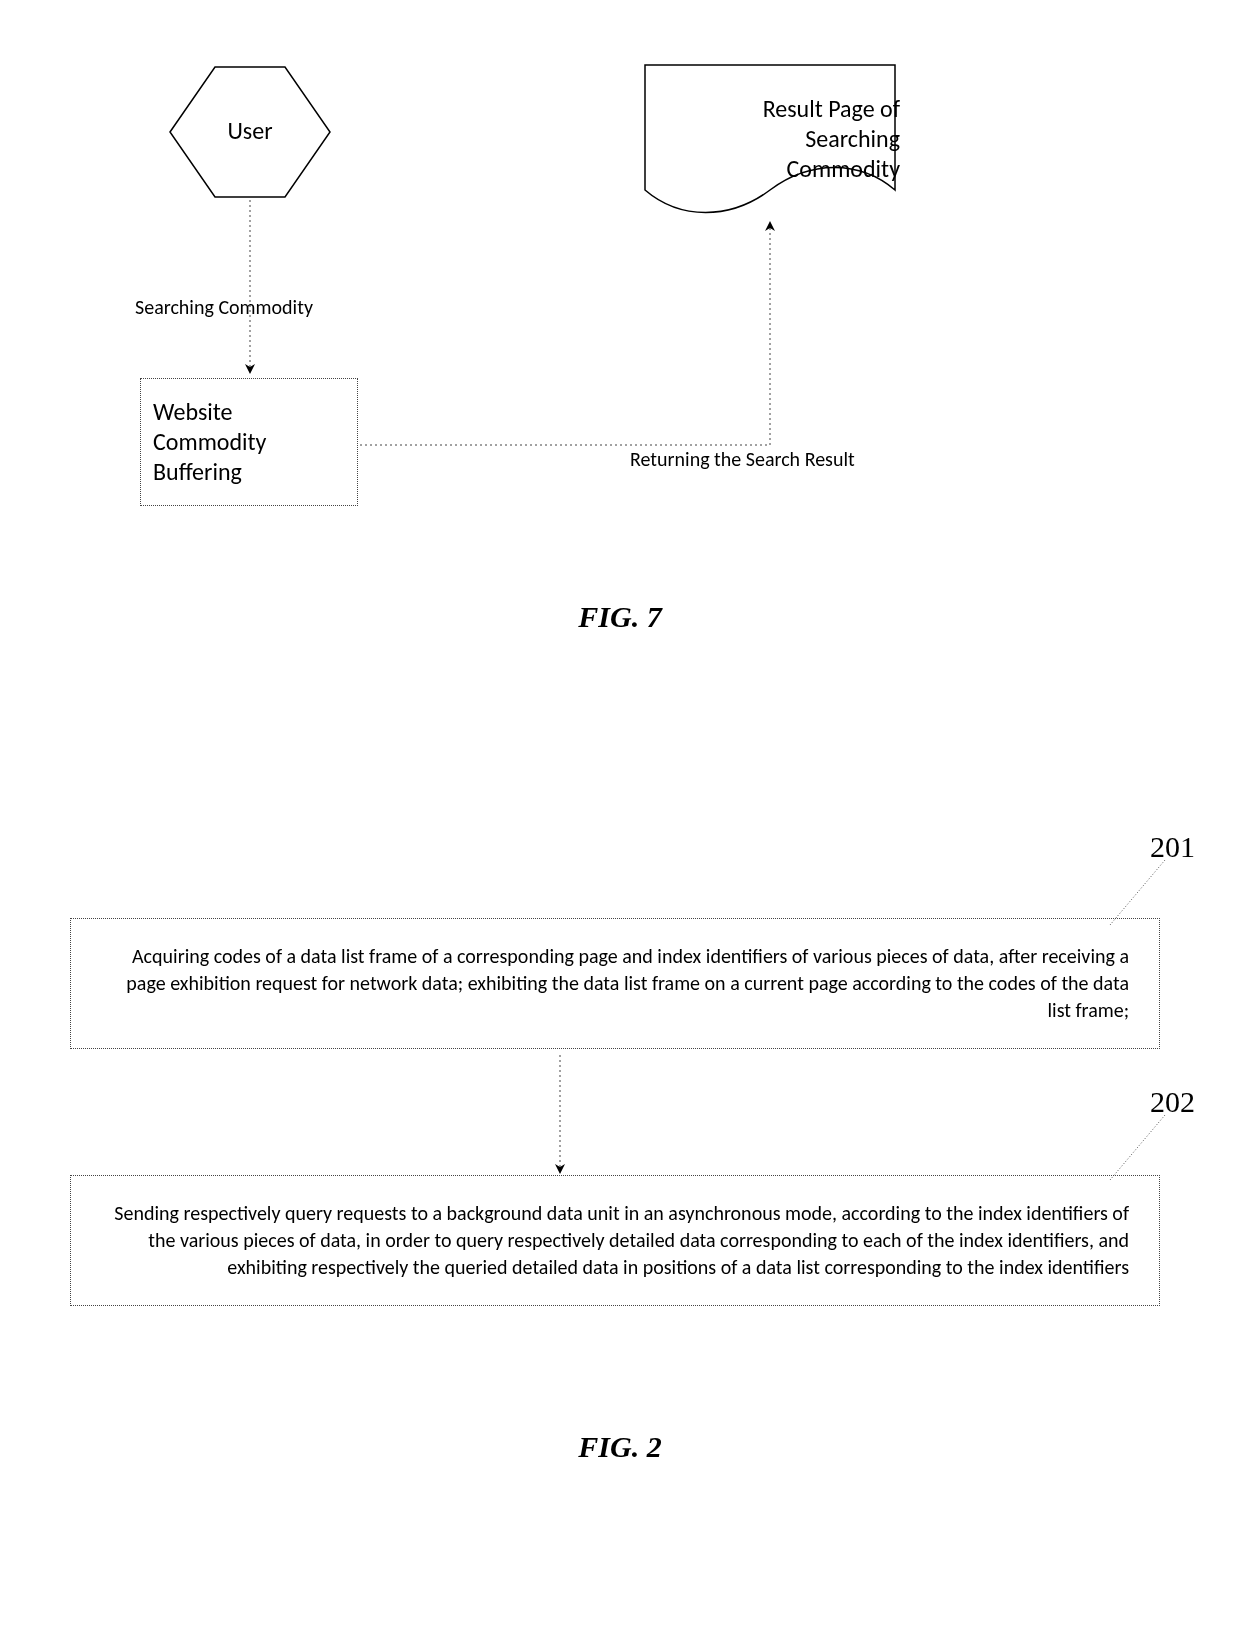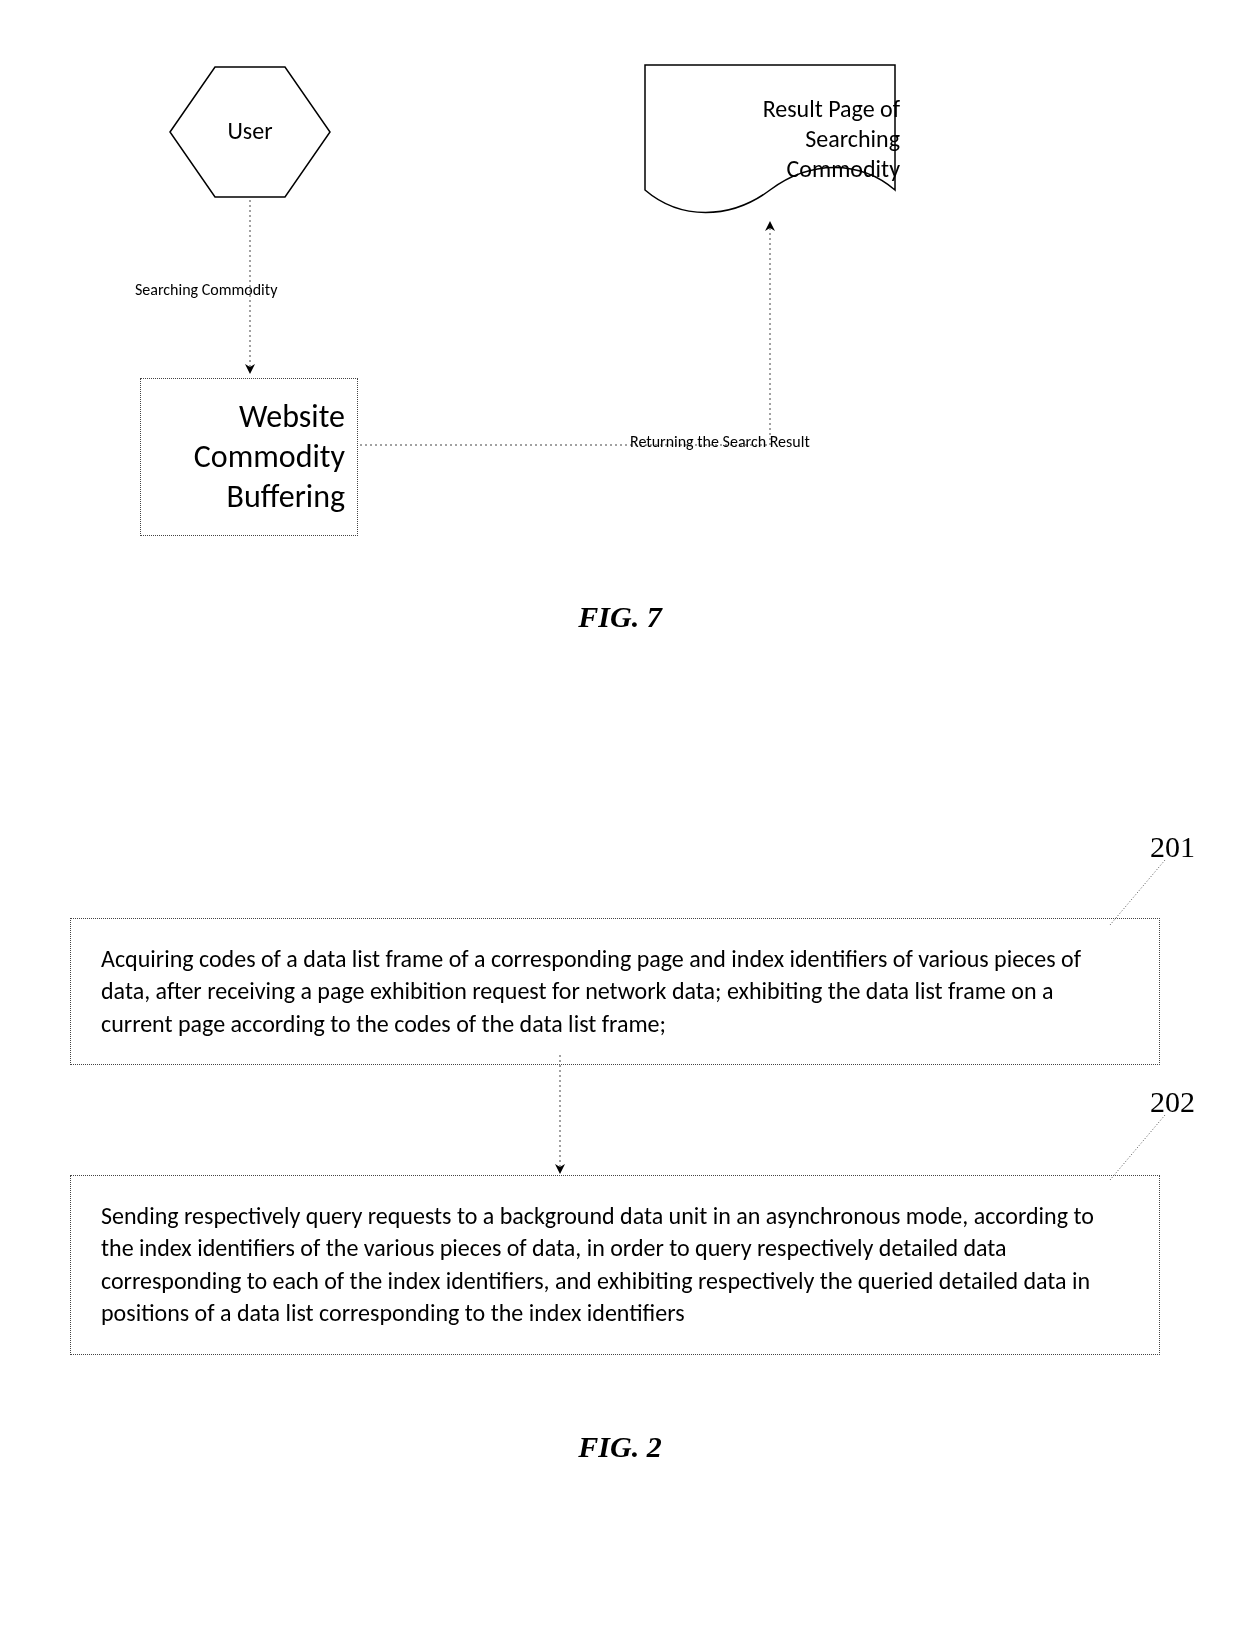--- a/index.html
+++ b/index.html
@@ -32,22 +32,22 @@
     position: absolute;
     top: 50%; left: 50%;
     transform: translate(-50%, -55%);
     font-size: 24px;
   }
 
   
   .dotbox {
     border: 1px dotted #444;
     padding: 18px 12px;
-    font-size: 32px;
-    text-align: right;
+    font-size: 24px;
+    text-align: left;
     line-height: 1.25;
   }
 
   
   .docshape {
     width: 260px;
     height: 160px;
     position: absolute;
   }
   .docshape svg { width:100%; height:100%; }
@@ -64,42 +64,43 @@
   .wires {
     position: absolute;
     left: 0; top: 0;
     width: 1240px;
     height: 1633px;
     pointer-events: none;
   }
 
   
   .flow-label {
-    font-size: 16px;
+    font-size: 20px;
     position: absolute;
     white-space: nowrap;
+    margin-top: 15px;
   }
 
   
   .fig-caption {
     font-size: 30px;
     font-style: italic;
     font-weight: bold;
     font-family: "Times New Roman", serif;
     position: absolute;
     left: 50%;
     transform: translateX(-50%);
   }
 
   
   .stepbox {
     border: 1px dotted #444;
     padding: 24px 30px;
-    font-size: 24px;
-    text-align: left;
+    font-size: 20px;
+    text-align: right;
     line-height: 1.35;
     width: 1090px;
   }
   .stepnum {
     font-family: "Times New Roman", serif;
     font-size: 30px;
     position: absolute;
   }
 </style>
 </head>

